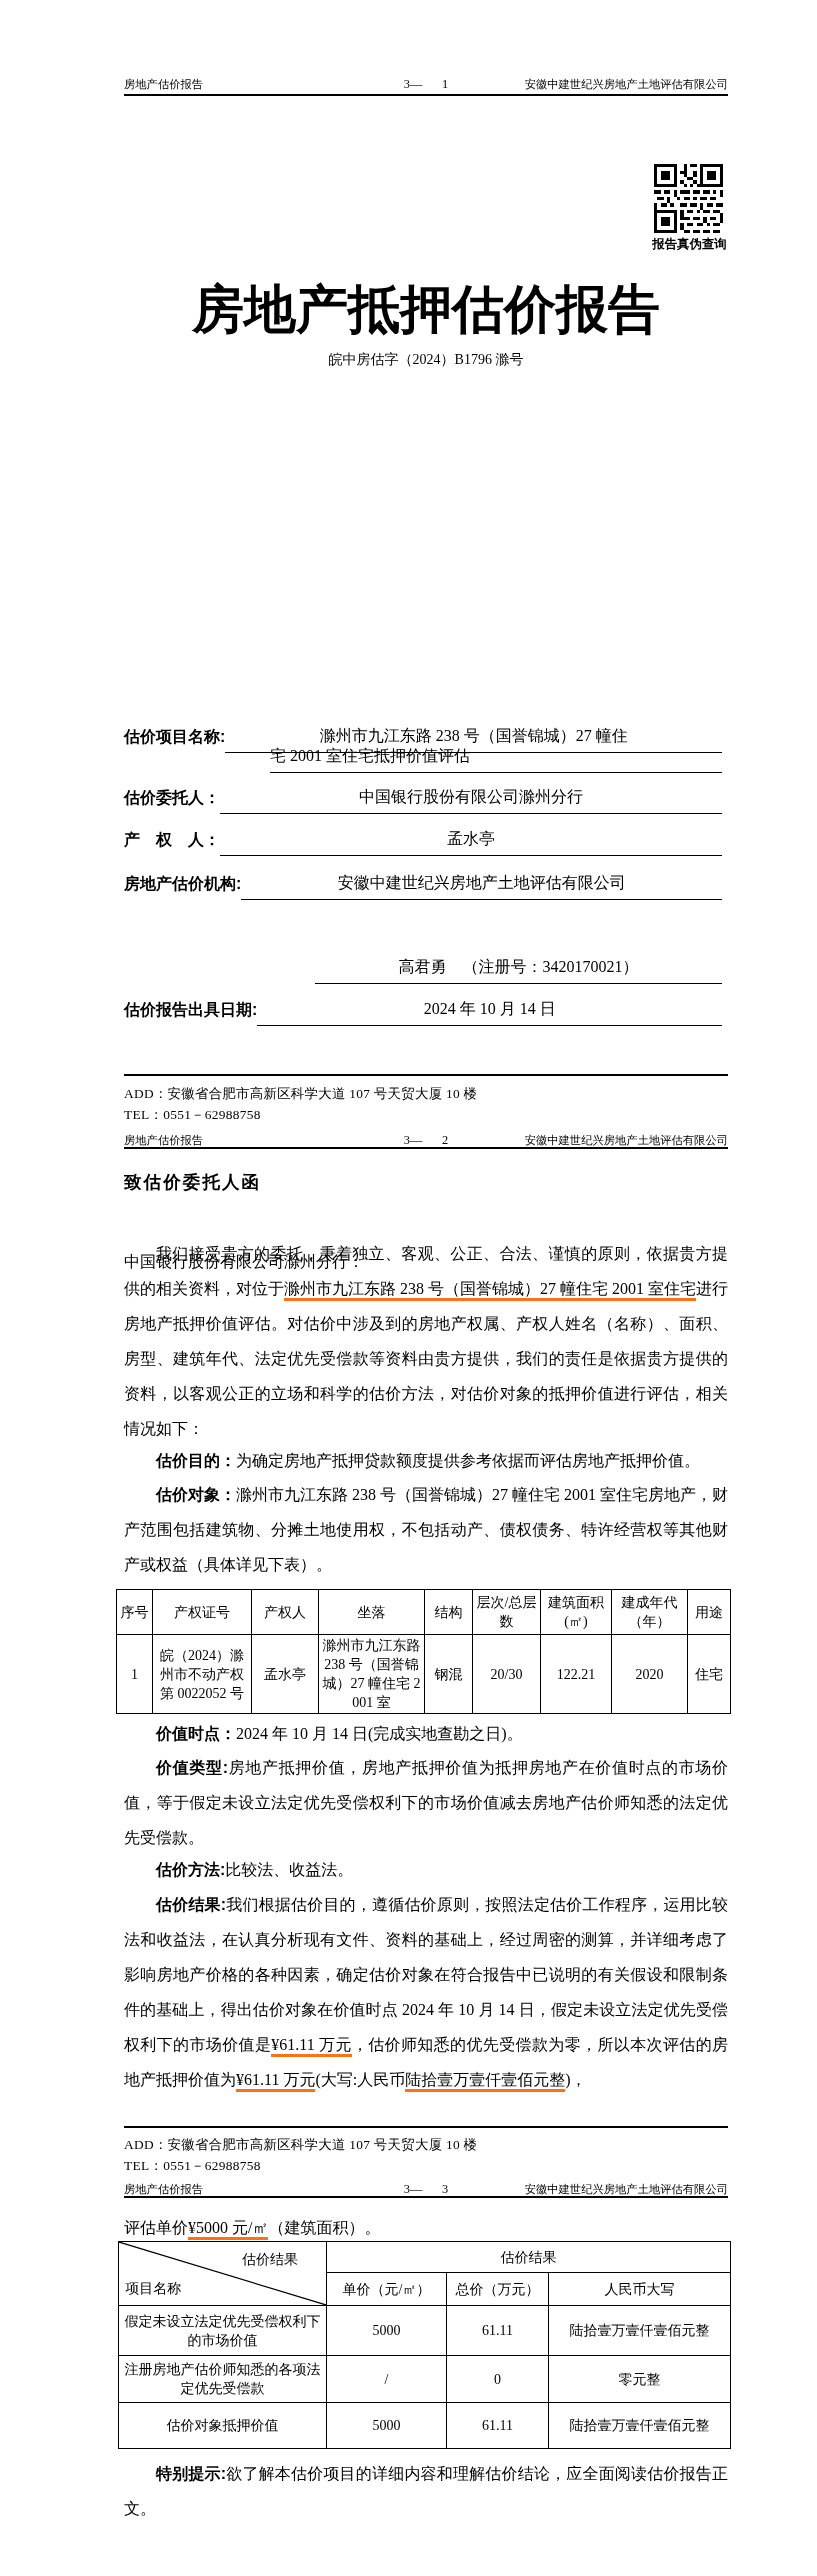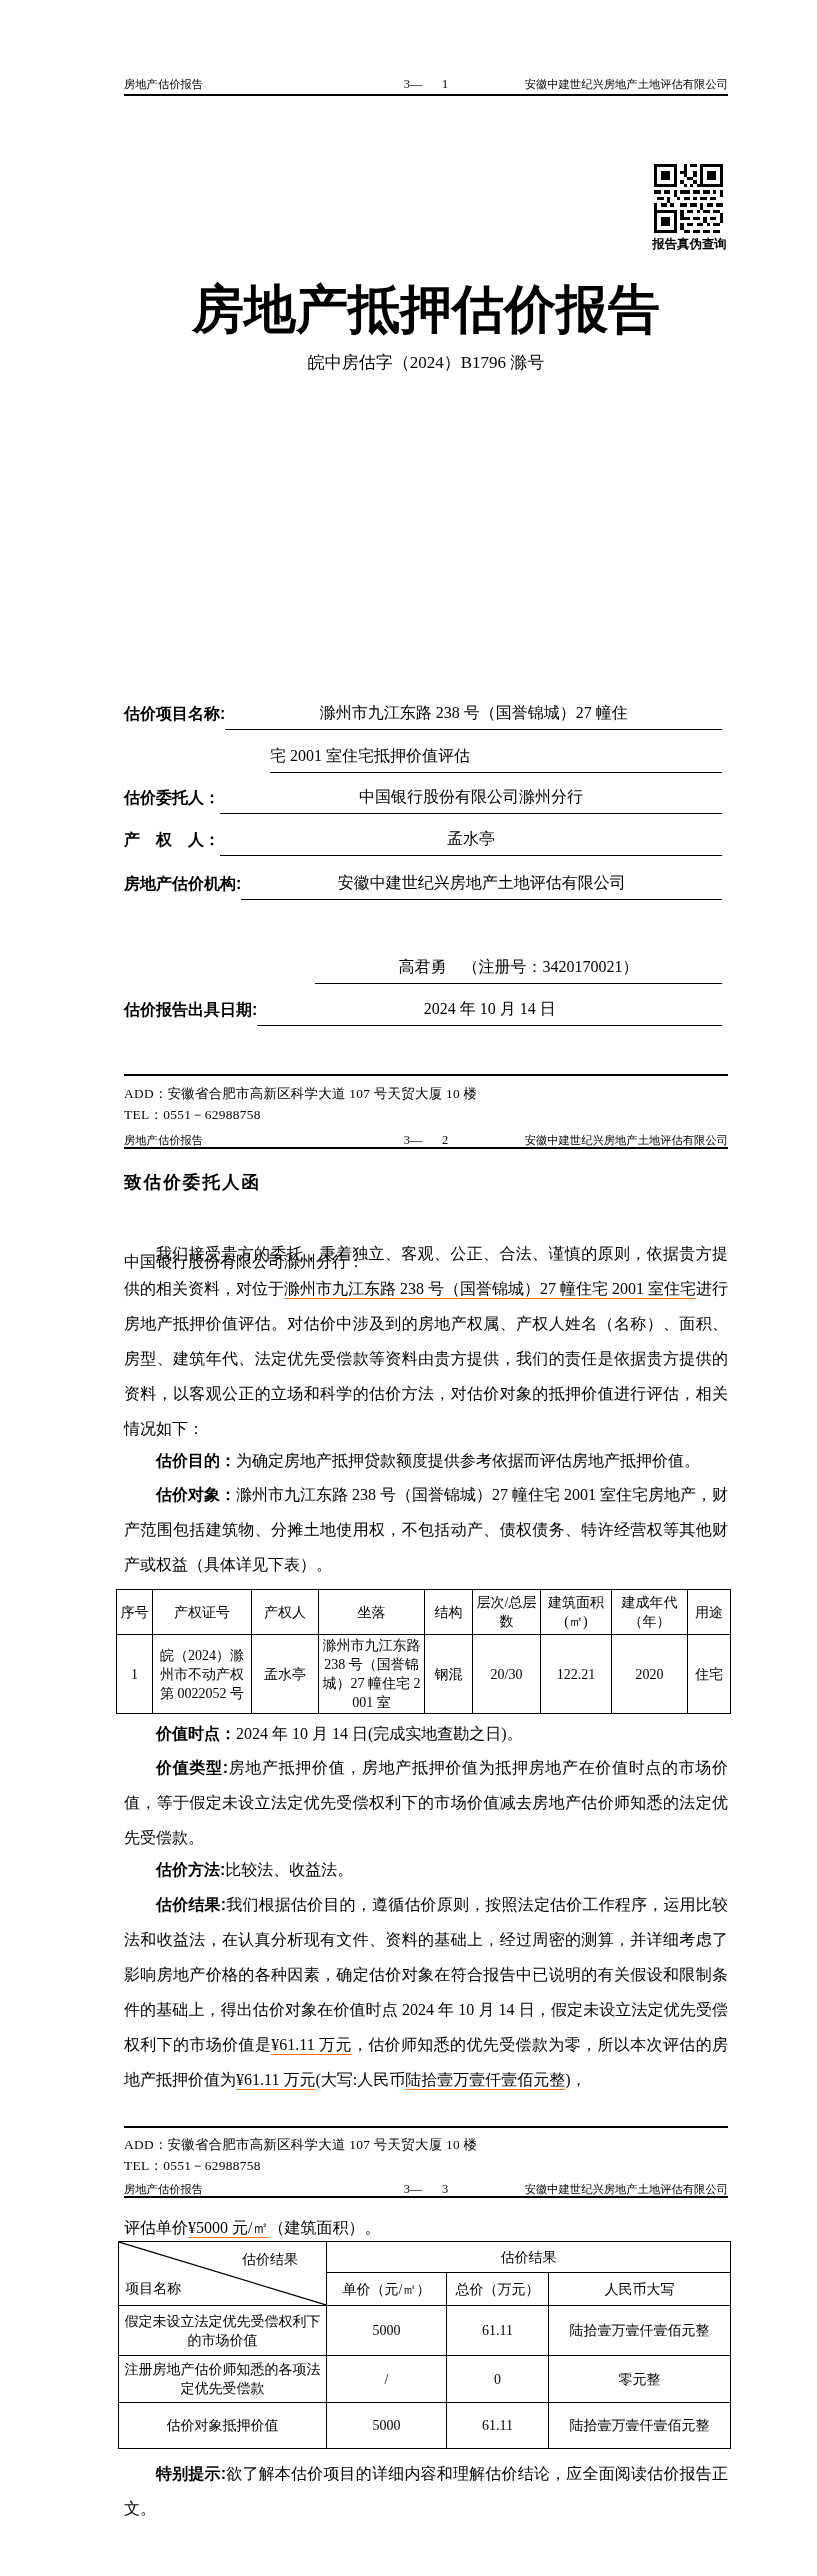--- a/index.html
+++ b/index.html
@@ -18,29 +18,29 @@
   .hdr .h-left{position:absolute;left:0;top:0;}
   .hdr .h-right{position:absolute;right:0;top:0;}
   .hdr .h-center{position:absolute;left:50%;transform:translateX(-50%);top:0;font-size:12.4px;}
   .hdr .h-center .pgno{display:inline-block;margin-left:19.6px;}
   .rule{left:124px;width:604px;height:2.1px;background:#000;}
   .ftr{left:124px;font-size:13.4px;letter-spacing:0.3px;white-space:nowrap;}
   
   .qr-wrap{left:654px;top:164px;width:69px;height:69px;}
   .qr-caption{left:638px;top:236px;width:103px;text-align:center;font-family:"Liberation Sans","DejaVu Sans",sans-serif;font-weight:bold;font-size:12.4px;}
   .title{left:124px;top:281px;width:604px;text-align:center;font-size:52px;font-weight:bold;letter-spacing:0;line-height:1.1;}
-  .subtitle{left:124px;top:351px;width:604px;text-align:center;font-size:17px;}
+  .subtitle{left:124px;top:351px;width:604px;text-align:center;font-size:14px;}
   .fld{left:124px;width:598px;display:flex;align-items:flex-end;white-space:nowrap;}
   .fld-label{font-family:"Liberation Sans","DejaVu Sans",sans-serif;font-weight:bold;font-size:16px;white-space:pre;padding-bottom:5.2px;}
   .fld-value{flex:1;border-bottom:1px solid #000;text-align:center;font-size:16px;padding-bottom:5.2px;overflow:hidden;}
   .fld-spacer{display:inline-block;}
   
   .para{left:124px;width:604px;font-size:16px;line-height:35px;text-align:justify;}
   .lbl{font-family:"Liberation Sans","DejaVu Sans",sans-serif;font-weight:bold;}
-  .u{border-bottom:1px solid #f97316;padding-bottom:1px;}
+  .u{border-bottom:3px solid #f97316;padding-bottom:1px;}
   .ind{text-indent:32px;}
   .letter-title{left:124px;width:604px;text-align:left;font-family:"Liberation Sans","DejaVu Sans",sans-serif;font-weight:bold;font-size:17.5px;letter-spacing:2.1px;}
   
   .tblwrap{left:116px;width:615px;}
   table{border-collapse:collapse;table-layout:fixed;width:100%;padding-left:16px;}
   td{border:1px solid #000;text-align:center;vertical-align:middle;font-size:14px;line-height:19px;padding:1px 3.1px;word-break:break-all;}
   .t1-head td{height:42px;}
   .t1-body td{height:76px;}
   .t2wrap{left:118px;width:612px;}
   .t2-ha td{height:28px;}
@@ -78,21 +78,21 @@
         <rect x="1" y="15" width="5" height="5" fill="#fff"></rect>
         <rect x="2" y="16" width="3" height="3" fill="#000"></rect>
       <path fill="#000" d="M9 0h1v2H9zM11 0h2v1h-2zM8 2h2v1H8zM12 2h1v2h-1zM9 3h1v1H9zM10 4h2v1h-2zM8 5h1v1H8zM12 5h1v1h-1zM9 6h1v1H9zM11 6h1v1h-1zM13 6h1v1h-1zM0 8h2v1H0zM3 8h2v1H3zM6 8h1v2H6zM8 8h3v1H8zM12 8h2v1h-2zM15 8h2v1h-2zM18 8h1v1h-1zM20 8h1v2h-1zM1 10h2v1H1zM4 10h1v2H4zM7 10h1v1H7zM9 10h2v1H9zM12 10h1v1h-1zM14 10h2v1h-2zM17 10h2v1h-2zM0 12h1v2H0zM2 12h2v1H2zM5 12h1v1H5zM8 12h2v1H8zM11 12h2v1h-2zM14 12h1v2h-1zM16 12h2v1h-2zM19 12h2v1h-2zM1 14h2v1H1zM8 14h1v3H8zM10 14h2v1h-2zM13 14h1v1h-1zM15 14h2v1h-2zM18 14h2v1h-2zM9 16h2v1H9zM12 16h2v1h-2zM15 16h1v2h-1zM17 16h2v1h-2zM20 15h1v3h-1zM10 18h2v1h-2zM13 18h2v1h-2zM16 18h1v1h-1zM18 18h2v1h-2zM8 18h1v2H8zM9 20h2v1H9zM12 20h2v1h-2zM15 20h2v1h-2zM18 20h2v1h-2z"></path>
     </svg>
   </div>
   <div class="abs qr-caption">报告真伪查询</div>
 
   <div class="abs title">房地产抵押估价报告</div>
   <div class="abs subtitle">皖中房估字（2024）B1796 滁号</div>
 
-  <div class="abs fld" style="top:703px;">
+  <div class="abs fld" style="top:726px;">
     <span class="fld-label">估价项目名称:</span>
     <span class="fld-value">滁州市九江东路 238 号（国誉锦城）27 幢住</span>
   </div>
   <div class="abs fld" style="top:746px;">
     <span class="fld-spacer" style="width:146px;"></span>
     <span class="fld-value" style="text-align:left;">宅 2001 室住宅抵押价值评估</span>
   </div>
   <div class="abs fld" style="top:787px;">
     <span class="fld-label">估价委托人：</span>
     <span class="fld-value">中国银行股份有限公司滁州分行</span>

